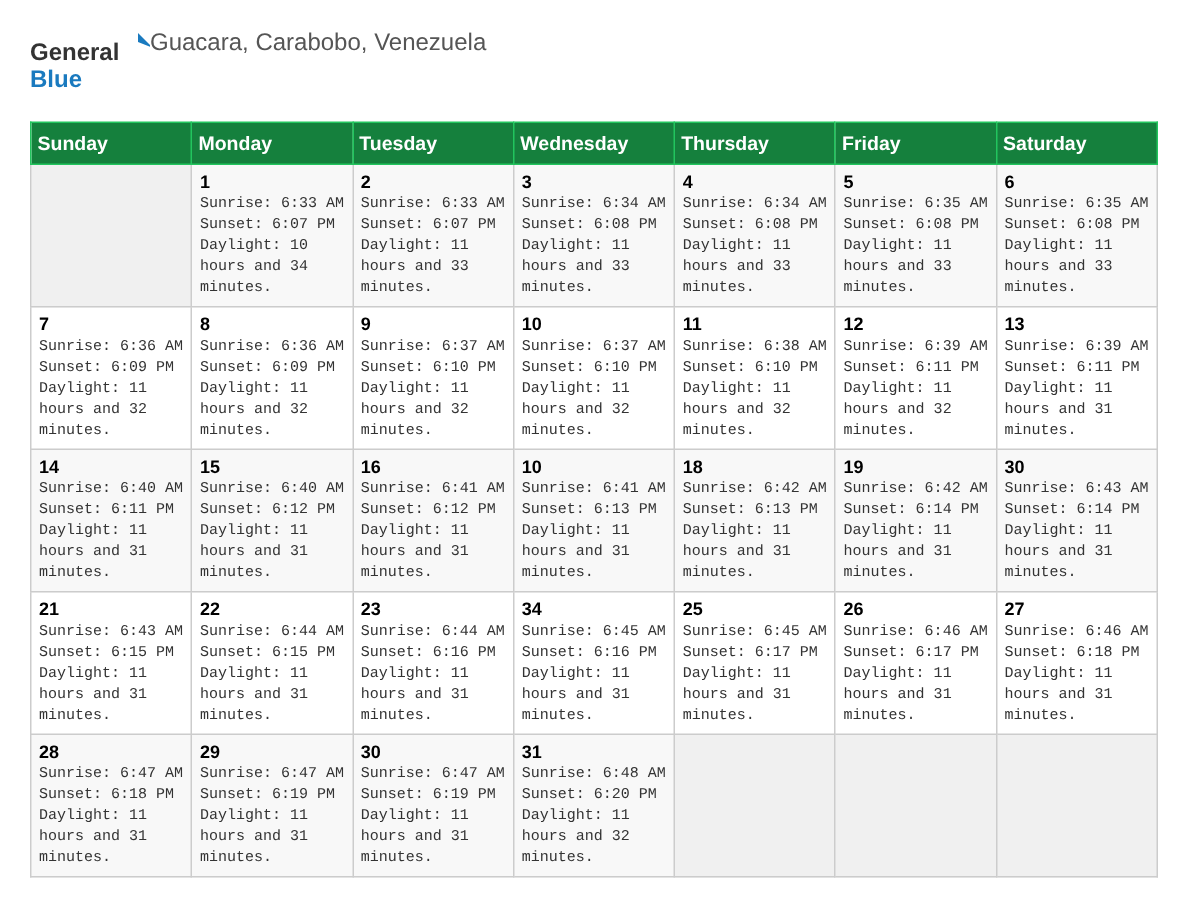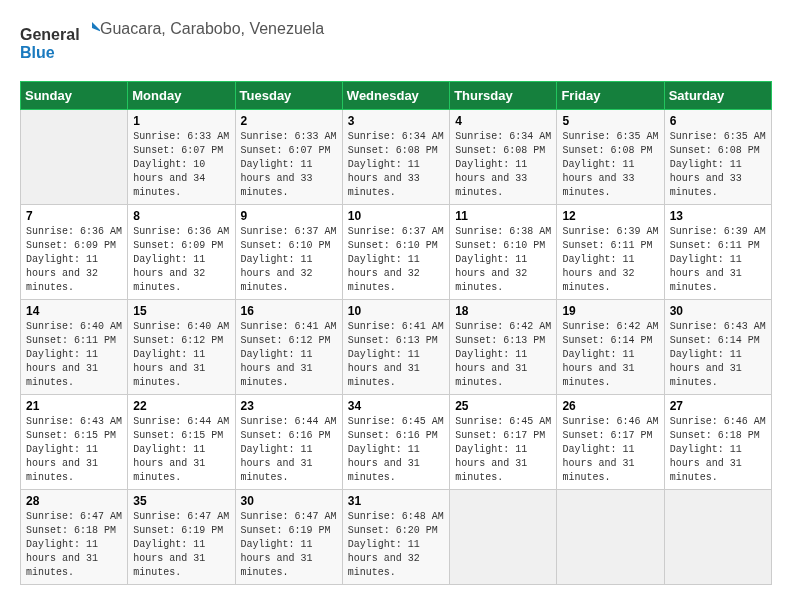--- a/index.html
+++ b/index.html
@@ -332,21 +332,21 @@
       <tr>
         <td>
           <span class="day-number">28</span>
           <div class="day-info">
             <span>Sunrise: 6:47 AM</span><br>
             <span>Sunset: 6:18 PM</span><br>
             <span>Daylight: 11 hours and 31 minutes.</span>
           </div>
         </td>
         <td>
-          <span class="day-number">35</span>
+          <span class="day-number">29</span>
           <div class="day-info">
             <span>Sunrise: 6:47 AM</span><br>
             <span>Sunset: 6:19 PM</span><br>
             <span>Daylight: 11 hours and 31 minutes.</span>
           </div>
         </td>
         <td>
           <span class="day-number">30</span>
           <div class="day-info">
             <span>Sunrise: 6:47 AM</span><br>

